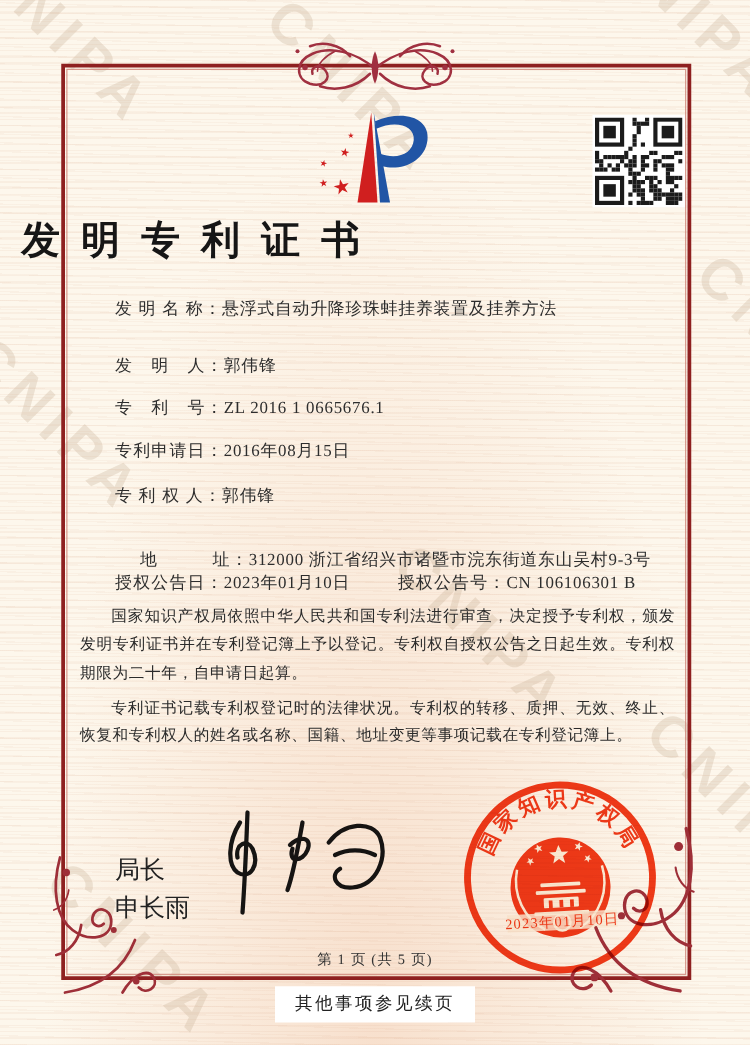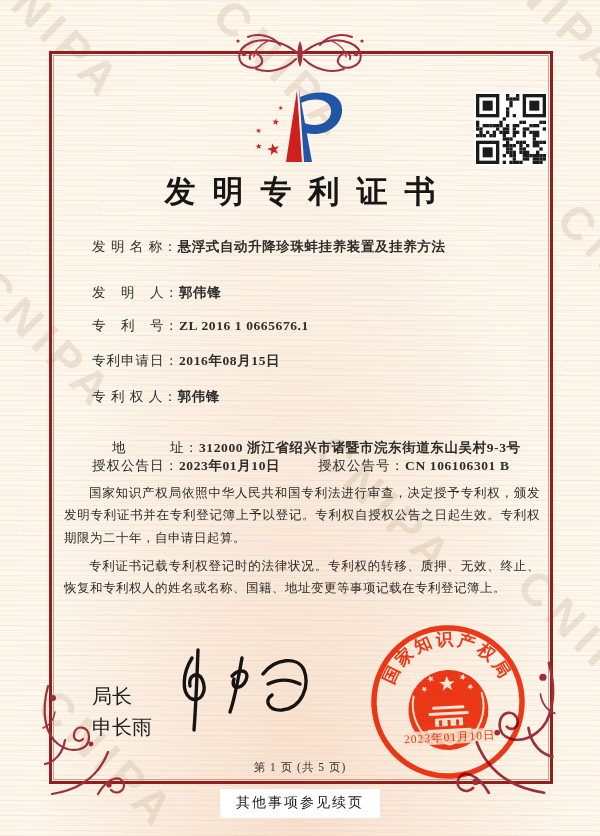--- a/index.html
+++ b/index.html
@@ -16,33 +16,33 @@
     font-weight:bold;font-size:46px;letter-spacing:7px;color:rgba(198,176,150,0.30);
     transform:rotate(45deg);white-space:nowrap;pointer-events:none;}
   .frame{position:absolute;left:49px;top:51px;width:498px;height:727px;
     border:3px solid #8e2020;}
   .frame-inner{position:absolute;inset:1px;border:1px solid rgba(206,132,120,0.8);}
   .orn{position:absolute;pointer-events:none;}
   .cert-no{position:absolute;left:92px;top:92px;font-size:13.5px;color:#2b2b2b;letter-spacing:1.5px;}
   .logo{position:absolute;left:250px;top:85px;}
   .qr{position:absolute;left:474px;top:92px;width:74px;height:74px;background:#fff;
     display:flex;align-items:center;justify-content:center;}
-  .title{position:absolute;left:0;top:171px;width:100%;margin:0;text-align:center;
+  .title{position:absolute;left:0;top:171px;width:100%;margin:0;text-align:left;
     font-size:31px;font-weight:bold;color:#161616;letter-spacing:17px;text-indent:17px;}
   .fields{position:absolute;left:92px;top:238px;width:450px;font-size:13.5px;color:#2d2d2d;}
   .field-row{position:absolute;left:0;white-space:nowrap;}
   .field-row:nth-child(1){top:0;}
   .field-row:nth-child(2){top:46px;}
   .field-row:nth-child(3){top:79px;}
   .field-row:nth-child(4){top:114px;}
   .field-row:nth-child(5){top:150px;}
   .field-row:nth-child(6){top:201px;margin-left:20px;}
   .field-row:nth-child(7){top:219px;}
   .f-label{letter-spacing:1px;}
-  .f-value{letter-spacing:0.6px;font-weight:bold;}
+  .f-value{letter-spacing:0.6px;}
   .f-second{margin-left:38px;}
   .body-text{position:absolute;left:64px;top:482px;width:476px;font-size:12.5px;
     color:#2b2b2b;letter-spacing:0.5px;}
   .body-text p{margin:0 0 6px 0;text-indent:2em;line-height:1.78;text-align:justify;}
   .sig-block{position:absolute;left:92px;top:686px;font-size:20px;color:#222;line-height:1;}
   .sig-name{margin-top:11px;}
   .signature{position:absolute;left:160px;top:646px;mix-blend-mode:multiply;}
   .seal{position:absolute;left:368px;top:622px;transform:rotate(-3deg);
     mix-blend-mode:multiply;opacity:0.96;}
   .page-num{position:absolute;left:0;top:760px;width:100%;text-align:center;

